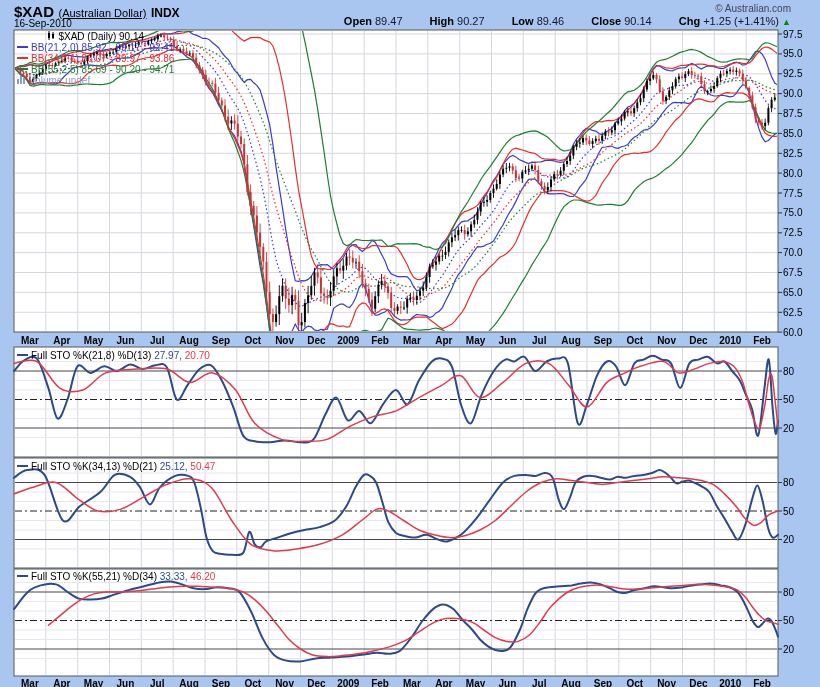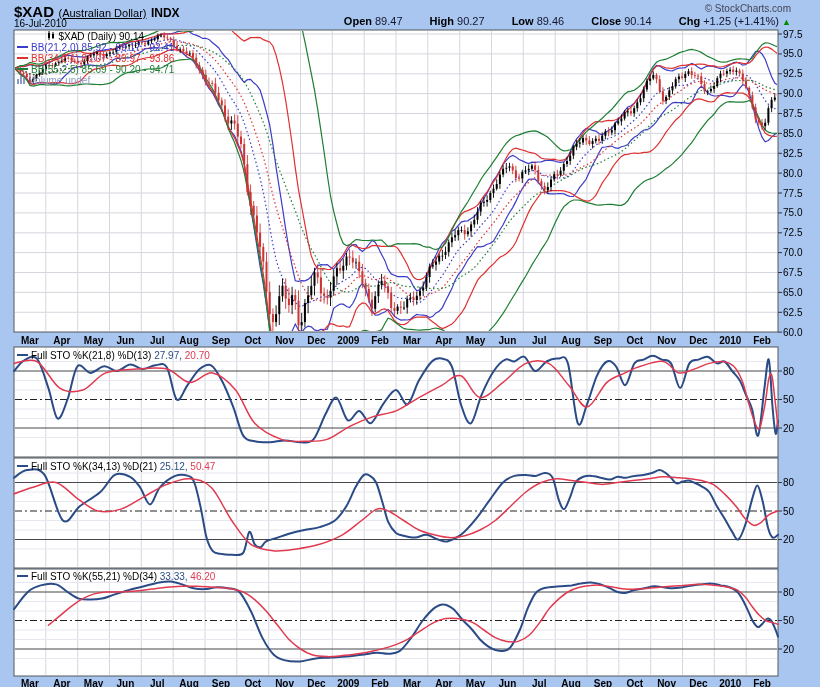--- a/index.html
+++ b/index.html
@@ -784,22 +784,22 @@
         <path d="M14,609.1C16.3,606.3 23.3,596.0 27.8,592.0C32.2,588.0 36.0,586.6 40.7,585.4C45.5,584.1 51.6,583.3 56.0,584.4C60.5,585.5 63.7,589.6 67.5,592.0C71.3,594.4 75.1,597.4 78.9,598.6C82.8,599.9 86.6,599.6 90.4,599.6C94.2,599.6 98.0,599.4 101.9,598.6C105.7,597.9 108.9,596.3 113.3,594.9C117.8,593.4 123.5,591.5 128.6,590.1C133.7,588.7 138.8,587.6 143.9,586.3C149.0,585.0 154.7,583.3 159.2,582.5C163.6,581.7 166.8,581.2 170.6,581.5C174.4,581.9 178.3,583.3 182.1,584.4C185.9,585.5 189.7,587.4 193.5,588.2C197.4,589.0 201.2,589.3 205.0,589.1C208.8,589.0 212.6,587.4 216.5,587.3C220.3,587.1 224.1,587.4 227.9,588.2C231.7,589.0 235.6,588.2 239.4,592.0C243.2,595.8 247.0,603.4 250.8,611.0C254.7,618.6 258.5,630.3 262.3,637.6C266.1,644.9 269.9,650.9 273.8,654.7C277.6,658.5 280.8,659.3 285.2,660.4C289.7,661.5 295.4,661.7 300.5,661.4C305.6,661.0 310.7,659.1 315.8,658.5C320.9,657.9 326.0,657.9 331.1,657.5C336.2,657.2 341.2,657.1 346.3,656.6C351.4,656.1 356.5,655.3 361.6,654.7C366.7,654.1 372.4,653.0 376.9,652.8C381.4,652.6 384.5,654.1 388.4,653.8C392.2,653.4 396.0,653.6 399.8,650.9C403.6,648.2 407.5,642.7 411.3,637.6C415.1,632.5 418.9,625.4 422.7,620.5C426.6,615.6 430.8,610.8 434.2,608.1C437.6,605.5 440.2,604.2 443.4,604.4C446.6,604.5 450.0,606.4 453.3,609.1C456.6,611.8 460.0,617.0 463.2,620.5C466.4,624.0 469.6,626.8 472.4,630.0C475.2,633.2 477.5,636.8 480.0,639.5C482.6,642.2 485.1,644.4 487.7,646.1C490.2,647.9 492.8,649.2 495.3,650.0C497.9,650.7 500.4,651.4 503.0,650.9C505.5,650.4 507.8,650.6 510.6,647.1C513.4,643.6 517.0,636.3 519.8,630.0C522.6,623.7 524.9,615.1 527.4,609.1C530.0,603.1 532.8,597.2 535.0,593.9C537.3,590.6 538.9,590.3 541.2,589.1C543.5,588.0 545.6,587.7 548.8,587.3C552.0,586.8 556.4,586.6 560.3,586.3C564.1,586.0 568.3,585.8 571.7,585.4C575.2,584.9 577.7,583.9 580.9,583.5C584.1,583.0 587.5,582.3 590.8,582.5C594.1,582.7 597.6,583.4 600.8,584.4C603.9,585.4 607.1,586.9 609.9,588.2C612.7,589.5 615.0,591.2 617.6,592.0C620.1,592.8 622.4,593.3 625.2,593.0C628.0,592.6 631.2,590.9 634.4,590.1C637.6,589.3 641.0,588.8 644.3,588.2C647.6,587.6 651.0,586.5 654.2,586.3C657.4,586.1 660.3,586.9 663.4,587.3C666.5,587.6 669.4,588.2 672.6,588.2C675.8,588.2 679.2,587.7 682.5,587.3C685.8,586.8 689.2,585.8 692.4,585.4C695.6,584.9 698.5,584.7 701.6,584.4C704.7,584.1 707.6,583.3 710.8,583.5C714.0,583.6 717.5,584.7 720.7,585.4C723.9,586.0 727.1,586.1 729.9,587.3C732.7,588.4 735.2,589.6 737.5,592.0C739.8,594.4 741.7,598.0 743.6,601.5C745.5,605.0 747.3,609.4 749.0,612.9C750.6,616.4 752.0,620.0 753.6,622.4C755.1,624.8 756.6,627.0 758.1,627.1C759.7,627.3 761.2,624.8 762.7,623.4C764.2,621.9 765.9,619.1 767.3,618.6C768.7,618.1 769.9,618.9 771.1,620.5C772.4,622.1 773.8,625.4 774.9,628.1C776.1,630.8 777.5,635.2 778.0,636.6" fill="none" stroke="#2A4B85" stroke-width="2" stroke-linejoin="round" stroke-linecap="round"></path>
         <path d="M48.379999999999995,625.25C50.3,623.7 56.0,618.9 59.8,615.8C63.7,612.6 67.5,609.1 71.3,606.3C75.1,603.4 78.9,600.7 82.8,598.6C86.6,596.6 90.4,595.0 94.2,593.9C98.0,592.8 101.2,592.3 105.7,592.0C110.1,591.7 115.9,592.2 121.0,592.0C126.1,591.8 131.1,591.5 136.2,591.0C141.3,590.6 146.4,589.8 151.5,589.1C156.6,588.5 161.7,587.7 166.8,587.3C171.9,586.8 177.0,586.5 182.1,586.3C187.2,586.1 192.3,586.1 197.4,586.3C202.5,586.5 207.5,586.9 212.6,587.3C217.7,587.6 222.8,587.4 227.9,588.2C233.0,589.0 238.7,590.1 243.2,592.0C247.7,593.9 250.8,596.4 254.7,599.6C258.5,602.8 262.3,606.7 266.1,611.0C269.9,615.3 273.8,620.5 277.6,625.3C281.4,630.0 285.2,635.5 289.0,639.5C292.9,643.5 296.7,646.5 300.5,649.0C304.3,651.5 307.5,653.4 312.0,654.7C316.4,656.0 322.1,656.4 327.2,656.6C332.3,656.8 337.4,656.1 342.5,655.6C347.6,655.2 352.7,654.5 357.8,653.8C362.9,653.0 368.0,652.0 373.1,650.9C378.2,649.8 383.3,648.7 388.4,647.1C393.5,645.5 398.5,643.9 403.6,641.4C408.7,638.9 413.8,635.1 418.9,631.9C424.0,628.7 429.7,624.6 434.2,622.4C438.7,620.2 441.8,619.2 445.7,618.6C449.5,618.0 452.7,618.0 457.1,618.6C461.6,619.2 467.9,620.5 472.4,622.4C476.9,624.3 480.0,627.5 483.9,630.0C487.7,632.5 491.5,635.7 495.3,637.6C499.1,639.5 503.0,640.8 506.8,641.4C510.6,642.0 514.4,642.5 518.2,641.4C522.1,640.3 525.9,638.2 529.7,634.8C533.5,631.3 538.0,624.8 541.2,620.5C544.3,616.2 546.0,612.6 548.8,609.1C551.6,605.6 554.8,602.5 558.0,599.6C561.2,596.8 564.3,594.1 567.9,592.0C571.5,589.9 575.5,588.4 579.4,587.3C583.2,586.1 587.0,585.7 590.8,585.4C594.6,585.0 598.5,585.0 602.3,585.4C606.1,585.7 609.9,586.6 613.7,587.3C617.6,587.9 621.4,588.8 625.2,589.1C629.0,589.5 632.8,589.3 636.7,589.1C640.5,589.0 644.3,588.5 648.1,588.2C651.9,587.9 655.8,587.6 659.6,587.3C663.4,586.9 667.2,586.6 671.0,586.3C674.9,586.0 678.7,585.7 682.5,585.4C686.3,585.0 690.1,584.6 694.0,584.4C697.8,584.2 701.6,584.2 705.4,584.4C709.2,584.6 713.1,584.9 716.9,585.4C720.7,585.8 724.9,586.5 728.3,587.3C731.8,588.0 734.7,588.5 737.5,590.1C740.3,591.7 742.7,594.1 745.1,596.8C747.6,599.4 749.7,603.2 752.0,606.3C754.3,609.3 756.6,612.4 758.9,614.8C761.2,617.2 763.6,619.2 765.8,620.5C767.9,621.8 769.9,621.8 771.9,622.4C773.9,623.0 777.0,624.0 778.0,624.3" fill="none" stroke="#E03A50" stroke-width="1.5" stroke-linejoin="round" stroke-linecap="round"></path>
       </g>
     </svg>
 
   <div class="txt" style="left:14px;top:3px;">
     <span class="sym">$XAD</span>
     <span class="symdesc">(Australian Dollar)</span>
     <span class="symexch">INDX</span>
   </div>
-  <div class="txt date" style="left:14px;top:18px;">16-Jul-2010</div>
-  <div class="txt credit" style="right:29px;top:3px;">© StockCharts.com</div>
+  <div class="txt date" style="left:14px;top:18px;">16-Sep-2010</div>
+  <div class="txt credit" style="right:29px;top:3px;">© Australian.com</div>
 
   <div class="txt quote" style="right:29px;top:15px;">
     <b>Open</b><span class="v">89.47</span>
     <b>High</b><span class="v">90.27</span>
     <b>Low</b><span class="v">89.46</span>
     <b>Close</b><span class="v">90.14</span>
     <b>Chg</b><span class="v">+1.25 (+1.41%)</span>
     <span id="chg-arrow" style="font-size: 9px; color: rgb(0, 138, 0);">▲</span>
   </div>
 

